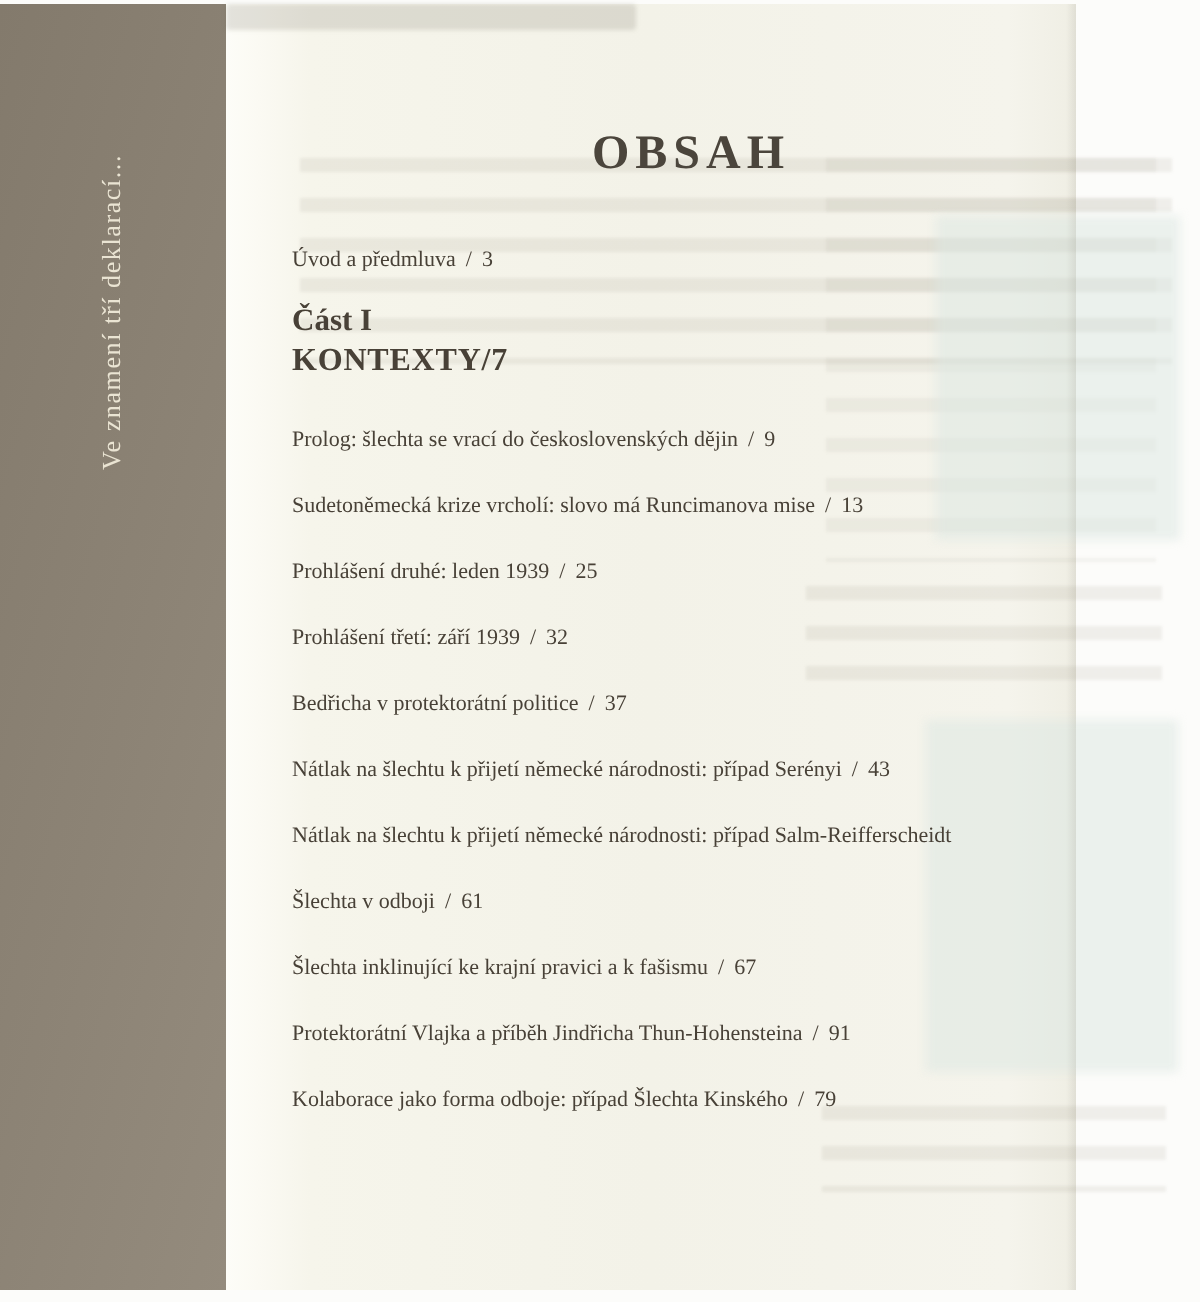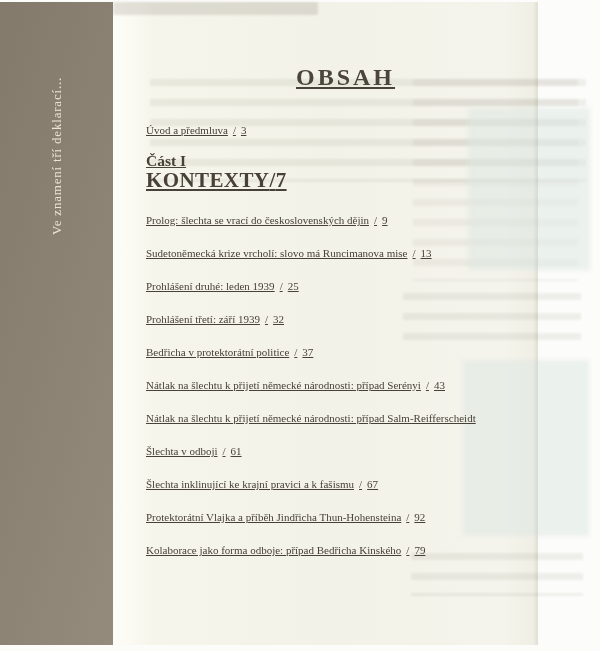--- a/index.html
+++ b/index.html
@@ -23,21 +23,20 @@
   .spine-wrap span{
     font-size:13px;letter-spacing:0.8px;color:#eae4d3;
   }
   
   .page{
     position:absolute;left:113px;top:2px;width:425px;height:643px;
     background:linear-gradient(90deg,
       #fdfdf8 0px,#fbfaf3 16px,#f6f5eb 42px,
       #f3f2e8 50%,#f5f4ec 92%,#efeee4 100%);
     color:#484137;
-    text-decoration:underline;
   }
   .page::after{ 
     content:"";position:absolute;right:0;top:0;width:5px;height:100%;
     background:linear-gradient(90deg,transparent,rgba(90,85,70,0.10));
   }
   
   .ghost,.ghost-rect{position:absolute;pointer-events:none;}
   .ghost{
     background:repeating-linear-gradient(180deg,
       transparent 0 13px,rgba(125,118,100,0.10) 13px 20px);
@@ -68,21 +67,21 @@
   }
   .toc{position:relative;padding-left:33px;}
   .row{
     font-size:11px;line-height:17px;margin:16px 0 11px 0;
     color:#484137;white-space:nowrap;
   }
   .row .sep{margin:0 5px;}
   .intro{margin-top:31px;margin-bottom:0;}
   .part{margin-top:12px;font-weight:700;}
   .part .part-label{font-size:15.5px;line-height:19.5px;}
-  .part .part-name{font-size:21px;line-height:19.5px;letter-spacing:0.4px;}
+  .part .part-name{font-size:16px;line-height:19.5px;letter-spacing:0.4px;}
   #toc-list{margin-top:22px;}
 </style>
 </head>
 <body>
 
 <div class="photo">
 
   <div class="strip">
     <div class="spine-wrap">
       <span>Ve znamení tří deklarací...</span>
@@ -117,19 +116,19 @@
       <div id="toc-list">
           <div class="row"><span>Prolog: šlechta se vrací do československých dějin</span><span class="sep">/</span><span>9</span></div>
           <div class="row"><span>Sudetoněmecká krize vrcholí: slovo má Runcimanova mise</span><span class="sep">/</span><span>13</span></div>
           <div class="row"><span>Prohlášení druhé: leden 1939</span><span class="sep">/</span><span>25</span></div>
           <div class="row"><span>Prohlášení třetí: září 1939</span><span class="sep">/</span><span>32</span></div>
           <div class="row"><span>Bedřicha v protektorátní politice</span><span class="sep">/</span><span>37</span></div>
           <div class="row"><span>Nátlak na šlechtu k přijetí německé národnosti: případ Serényi</span><span class="sep">/</span><span>43</span></div>
           <div class="row"><span>Nátlak na šlechtu k přijetí německé národnosti: případ Salm-Reifferscheidt</span></div>
           <div class="row"><span>Šlechta v odboji</span><span class="sep">/</span><span>61</span></div>
           <div class="row"><span>Šlechta inklinující ke krajní pravici a k fašismu</span><span class="sep">/</span><span>67</span></div>
-          <div class="row"><span>Protektorátní Vlajka a příběh Jindřicha Thun-Hohensteina</span><span class="sep">/</span><span>92</span></div>
-          <div class="row"><span>Kolaborace jako forma odboje: případ Bedřicha Kinského</span><span class="sep">/</span><span>79</span></div>
+          <div class="row"><span>Protektorátní Vlajka a příběh Jindřicha Thun-Hohensteina</span><span class="sep">/</span><span>91</span></div>
+          <div class="row"><span>Kolaborace jako forma odboje: případ Šlechta Kinského</span><span class="sep">/</span><span>79</span></div>
         </div>
 
     </div>
   </div>
 </div>
 
 </body></html>

